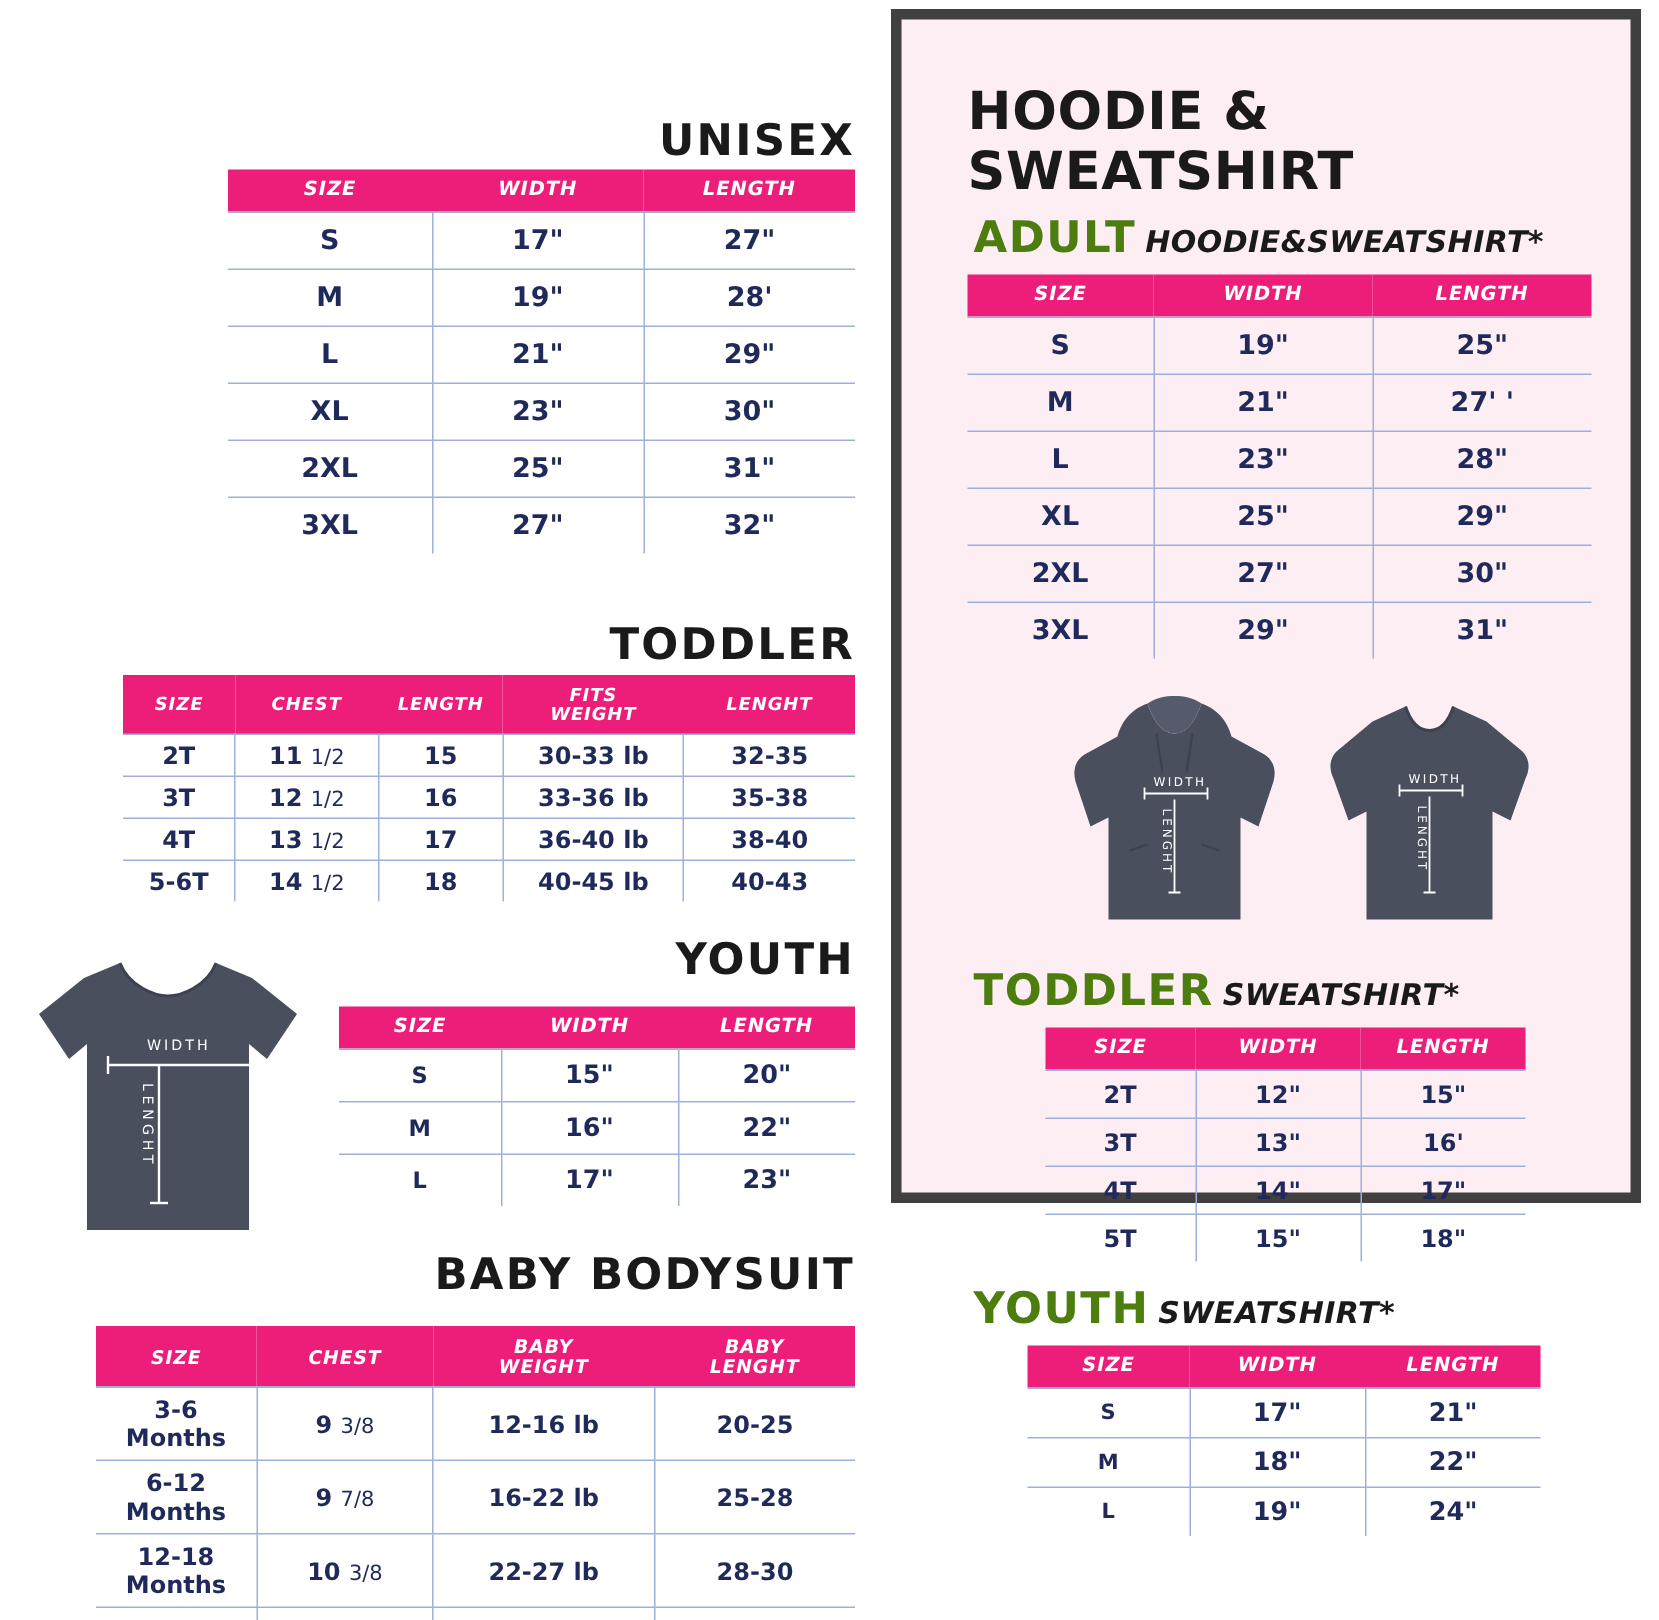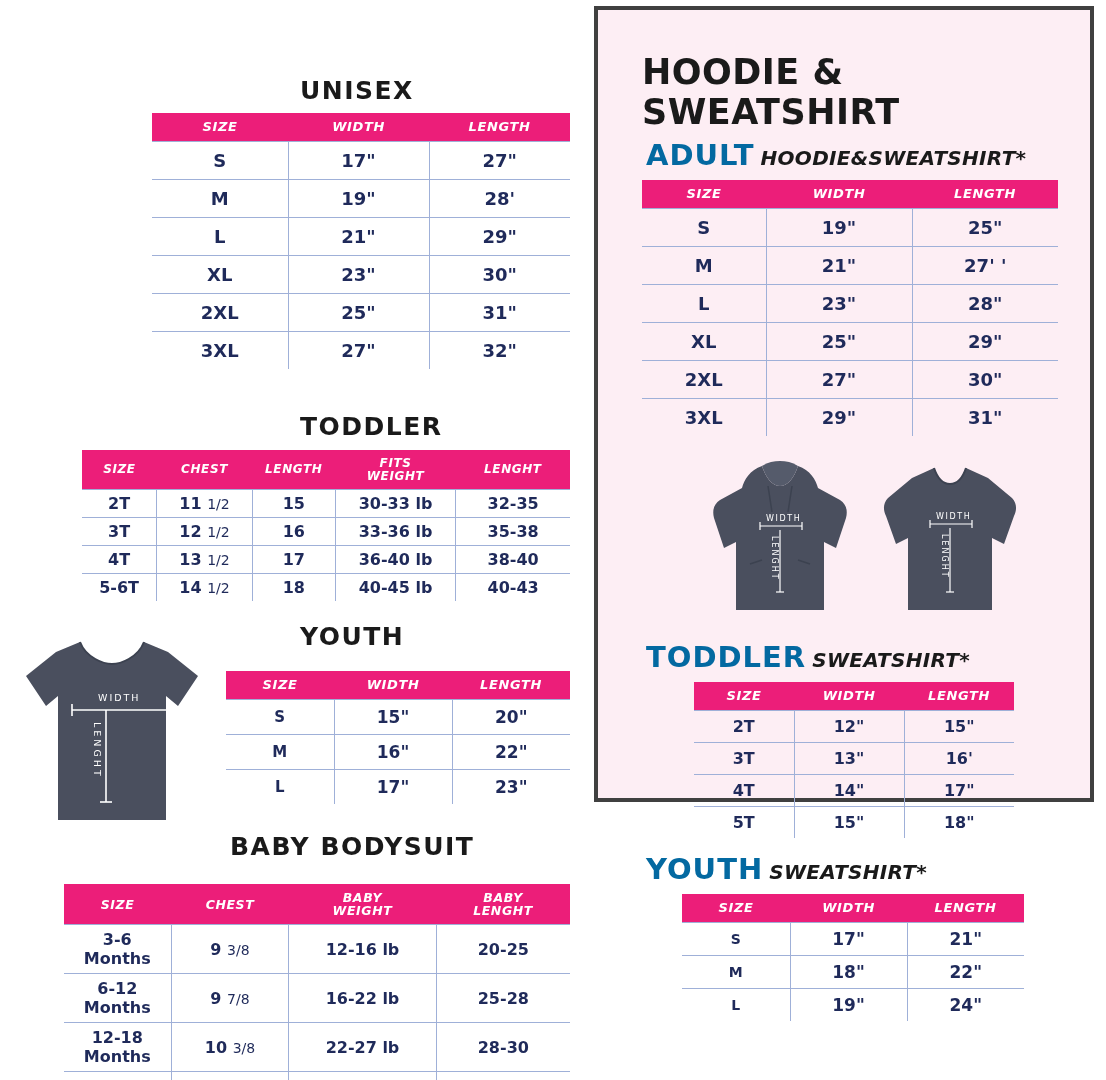--- a/index.html
+++ b/index.html
@@ -43,25 +43,25 @@
     font-size: 33px;
     font-weight: bold;
     letter-spacing: 1px;
     margin-left: 14px;
     font-family: "DejaVu Sans", sans-serif;
   }
 
   .sec-head {
     position: absolute;
     color: #1a1a1a;
-    font-size: 25px;
+    font-size: 29px;
     font-weight: bold;
     letter-spacing: 1.5px;
     font-family: "DejaVu Sans", sans-serif;
-    text-align: left;
+    text-align: right;
   }
 
   table.sz {
     position: absolute;
     border-collapse: collapse;
     font-family: "DejaVu Sans", sans-serif;
   }
   table.sz th {
     background: #ec1e79;
     color: #ffffff;
@@ -112,38 +112,38 @@
     letter-spacing: 2px;
     font-family: "DejaVu Sans", sans-serif;
   }
 
   
   .right {
     position: absolute;
     left: 594px; top: 6px;
     width: 500px; height: 796px;
     background: #fdeef4;
-    border: 4px solid #404040;
+    border: 7px solid #404040;
   }
   .right-title {
     position: absolute;
     left: 44px; top: 42px;
     color: #1a1a1a;
     font-size: 35px;
     font-weight: bold;
     letter-spacing: 0.5px;
     font-family: "DejaVu Sans", sans-serif;
   }
   .rsec {
     position: absolute;
     font-family: "DejaVu Sans", sans-serif;
     white-space: nowrap;
   }
   .rsec .big {
-    color: #0369a1;
+    color: #4d7c0f;
     font-size: 29px;
     font-weight: bold;
     letter-spacing: 1px;
     text-align: right;
   }
   .rsec .sub {
     color: #1a1a1a;
     font-size: 20px;
     font-weight: bold;
     font-style: italic;

